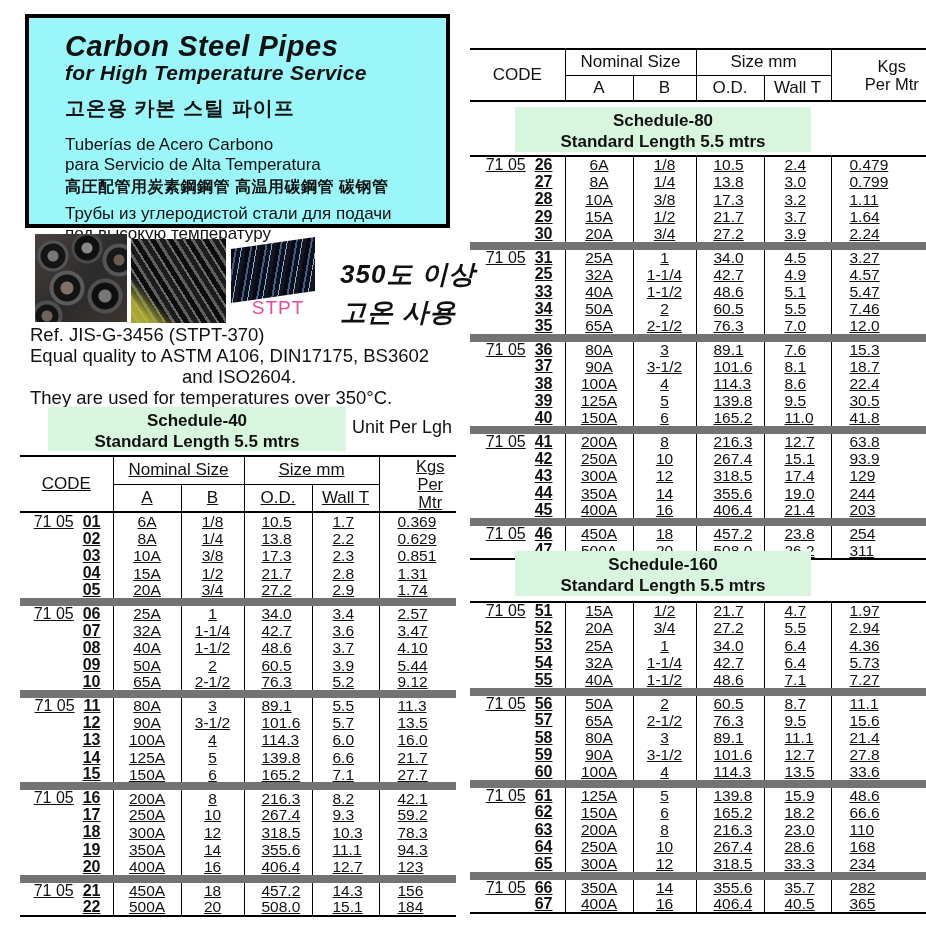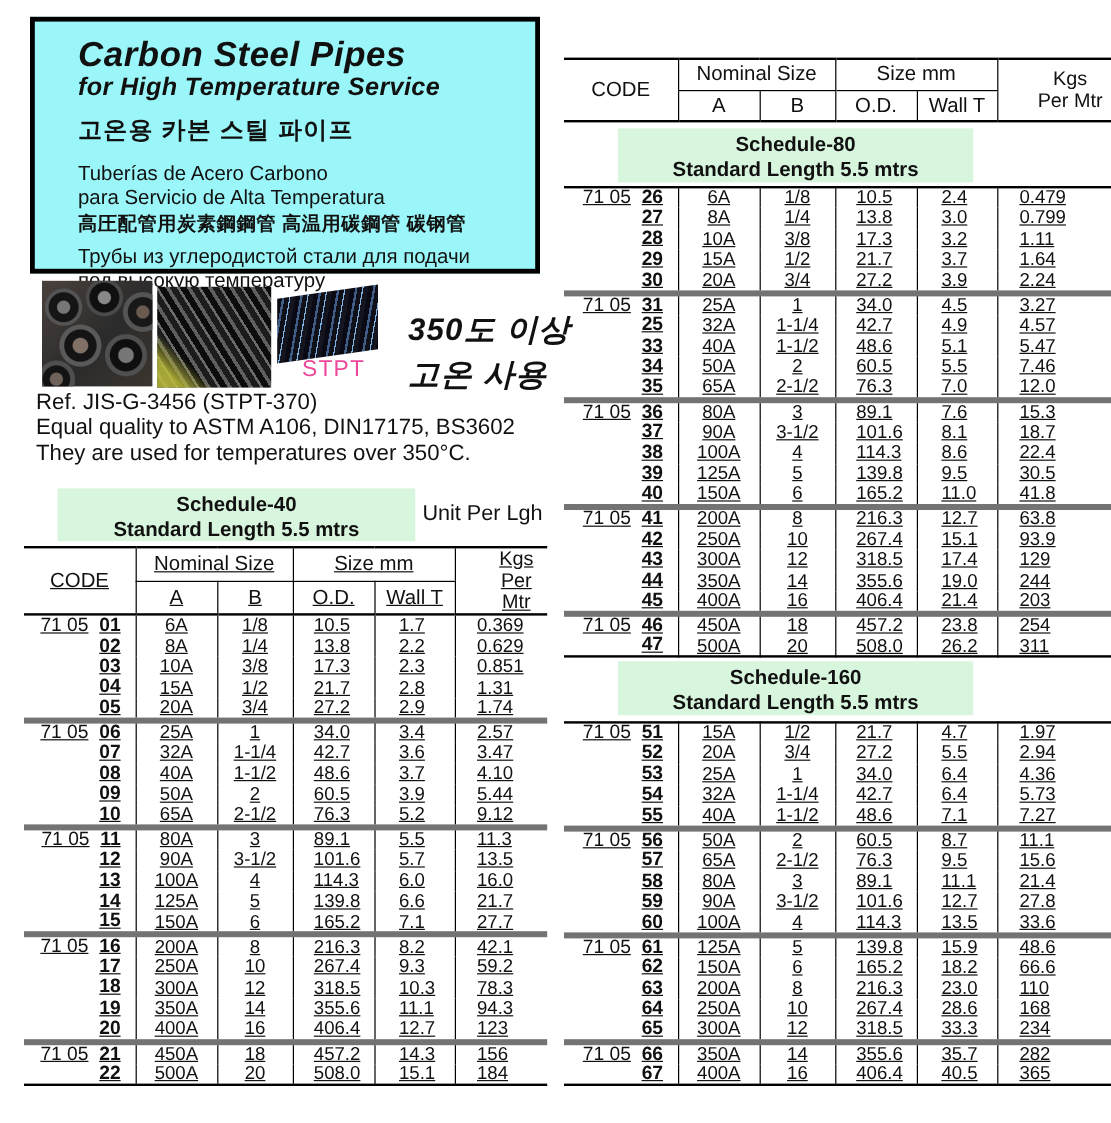--- a/index.html
+++ b/index.html
@@ -82,21 +82,21 @@
 
   thead th{font-weight:normal;font-size:17px;text-align:center;vertical-align:middle;}
   thead tr{height:26px;}
   .th-top{border-top:2.5px solid #000;}
   .th-bot{border-bottom:2.5px solid #000;}
   .v{border-left:1.5px solid #000;}
   .hline{border-bottom:1.5px solid #000;}
   .kgs-head{font-size:16.5px;line-height:1.1;padding-left:25px;}
 
   tbody td{height:17.4px;font-size:15.5px;line-height:1;vertical-align:middle;white-space:nowrap;}
-  tbody.grp{border-top:5px solid #737373;}
+  tbody.grp{border-top:8px solid #737373;}
   tbody.grp-first{border-top:none;}
   table.body-tbl{border-top:2.5px solid #000;border-bottom:2.5px solid #000;text-decoration:underline;}
   .tbl-left tbody.grp-first{border-top:none;}
   .tbl-left{border-bottom:2.5px solid #000;}
 
   td.td-code{text-align:right;padding-right:12px;font-size:16px;}
   td.td-code .pfx{margin-right:9px;}
   td.td-code .num{font-weight:bold;}
   td.td-a,td.td-b{text-align:center;}
   td.td-od{text-align:left;padding-left:17px;}
@@ -126,20 +126,21 @@
 <div class="photo photo3"></div>
 <div class="stpt">STPT</div>
 <div class="use-ko">
   <div>350도 이상</div>
   <div>고온 사용</div>
 </div>
 
 <div class="notes">
   <div>Ref.  JIS-G-3456 (STPT-370)</div>
   <div>Equal  quality  to  ASTM  A106,  DIN17175, BS3602</div>
+  <div class="indent">and ISO2604.</div>
   <div>They are used for temperatures over 350°C.</div>
 </div>
 
 <div class="band band-40">
   <div>Schedule-40</div>
   <div>Standard Length 5.5 mtrs</div>
 </div>
 <div class="unit-label">Unit Per Lgh</div>
 
 <table class="tbl-left body-tbl">

